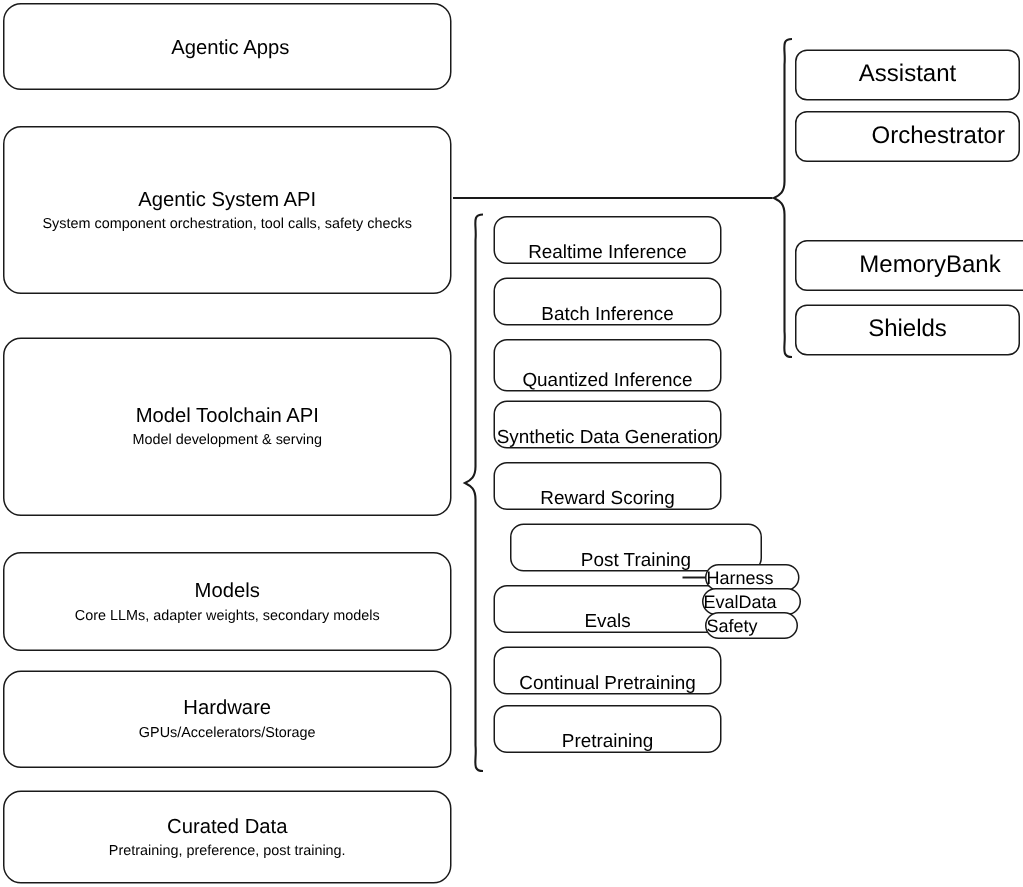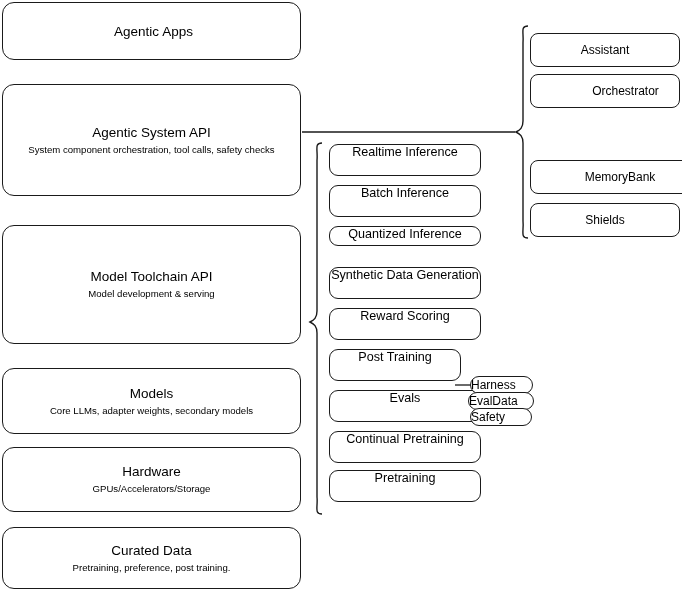--- a/index.html
+++ b/index.html
@@ -46,21 +46,21 @@
   }
   .layer-box .title { font-size: 13.5px; }
 
   .pill {
     position: absolute;
     box-sizing: border-box;
     border: 1.4px solid #1a1a1a;
     border-radius: 9px;
     background: #ffffff;
     display: flex;
-    align-items: flex-start;
+    align-items: flex-end;
     justify-content: center;
     text-align: center;
     font-size: 12.6px;
     color: #000;
     white-space: nowrap;
   }
   .mini-pill {
     position: absolute;
     box-sizing: border-box;
     border: 1.4px solid #1a1a1a;
@@ -78,21 +78,21 @@
   .right-box {
     position: absolute;
     box-sizing: border-box;
     border: 1.4px solid #1a1a1a;
     border-radius: 8px;
     background: #ffffff;
     display: flex;
     align-items: center;
     justify-content: center;
     text-align: center;
-    font-size: 12px;
+    font-size: 16px;
     color: #000;
     white-space: nowrap;
   }
   .svg-layer {
     position: absolute;
     left: 0;
     top: 0;
     width: 682px;
     height: 591px;
     pointer-events: none;
@@ -156,30 +156,30 @@
     <div class="title">Hardware</div>
     <div class="subtitle">GPUs/Accelerators/Storage</div>
   </div>
 
   <div class="pill" style="left:329px; top:144px; width:152px; height:32px;">
     <span>Realtime Inference</span>
   </div>
   <div class="pill" style="left:329px; top:185px; width:152px; height:32px;">
     <span>Batch Inference</span>
   </div>
-  <div class="pill" style="left:329px; top:226px; width:152px; height:20px;">
+  <div class="pill" style="left:329px; top:226px; width:152px; height:35px;">
     <span>Quantized Inference</span>
   </div>
   <div class="pill" style="left:329px; top:267px; width:152px; height:32px;">
     <span>Synthetic Data Generation</span>
   </div>
   <div class="pill" style="left:329px; top:308px; width:152px; height:32px;">
     <span>Reward Scoring</span>
   </div>
-  <div class="pill" style="left:329px; top:349px; width:132px; height:32px;">
+  <div class="pill" style="left:340px; top:349px; width:168px; height:32px;">
     <span>Post Training</span>
   </div>
   <div class="pill" style="left:329px; top:390px; width:152px; height:32px;">
     <span>Evals</span>
   </div>
   <div class="pill" style="left:329px; top:431px; width:152px; height:32px;">
     <span>Continual Pretraining</span>
   </div>
   <div class="pill" style="left:329px; top:470px; width:152px; height:32px;">
     <span>Pretraining</span>

